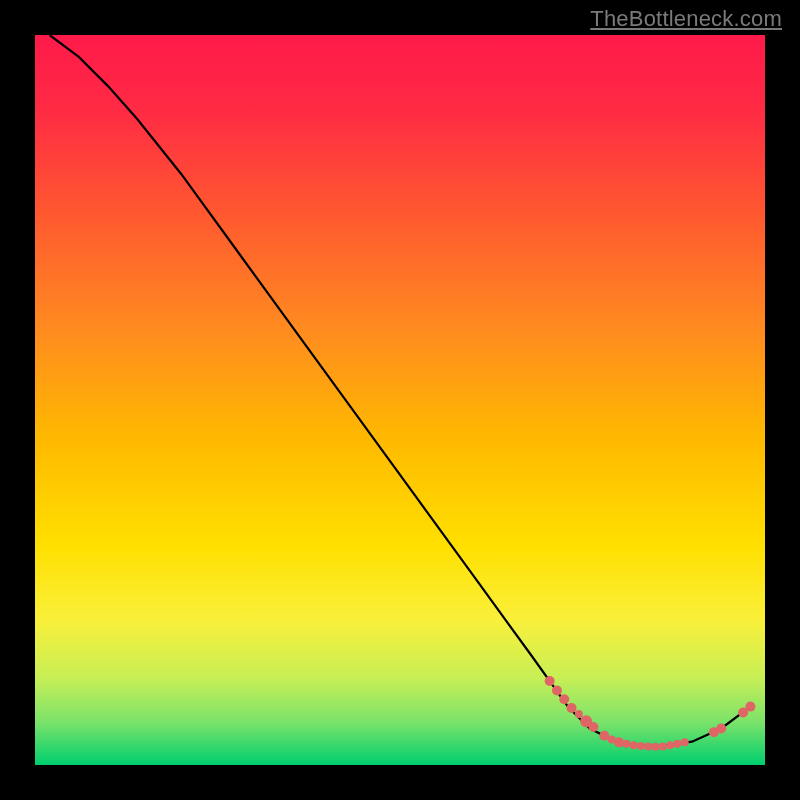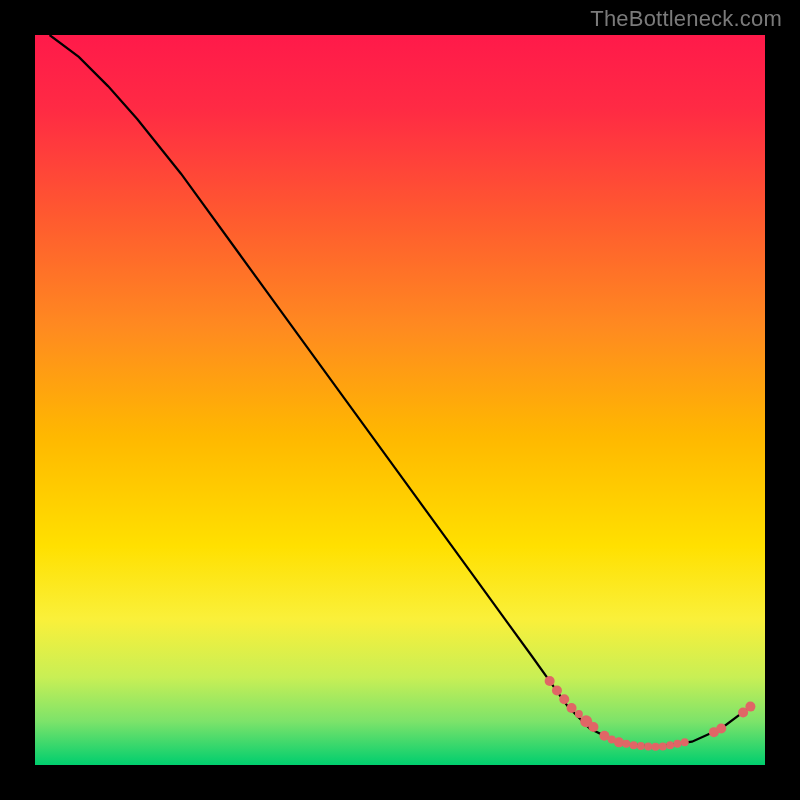--- a/index.html
+++ b/index.html
@@ -13,20 +13,21 @@
   }
   .watermark {
     position: absolute;
     top: 6px;
     right: 18px;
     color: #7a7a7a;
     font-size: 22px;
     font-weight: 400;
     letter-spacing: 0.2px;
     z-index: 10;
+    text-decoration: underline;
   }
   .plot-area {
     position: absolute;
     left: 35px;
     top: 35px;
     width: 730px;
     height: 730px;
   }
   .plot-area svg {
     width: 100%;

